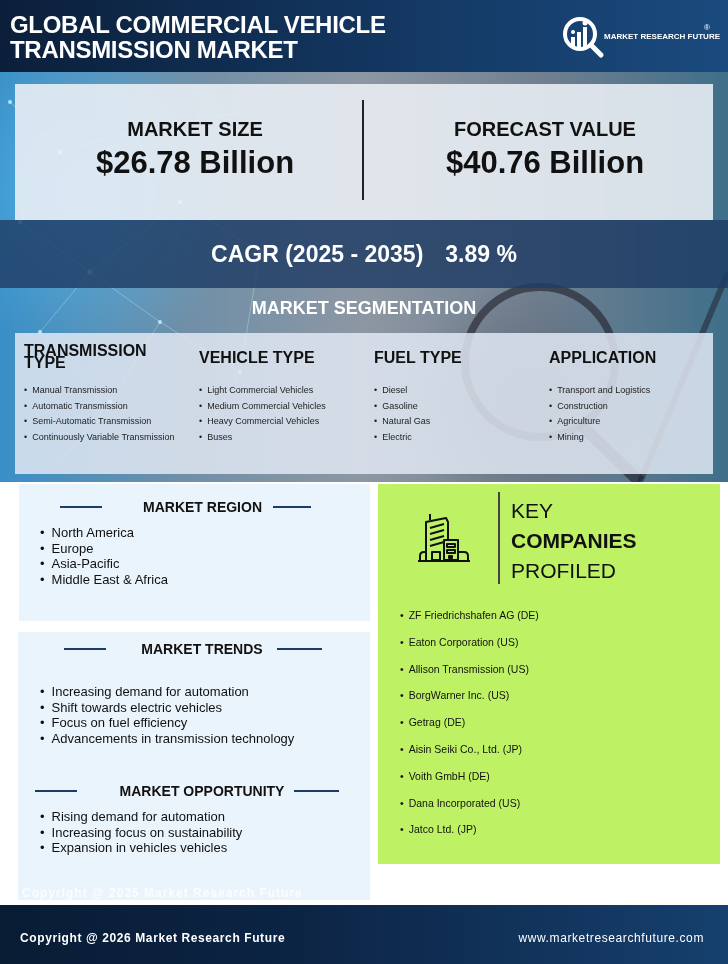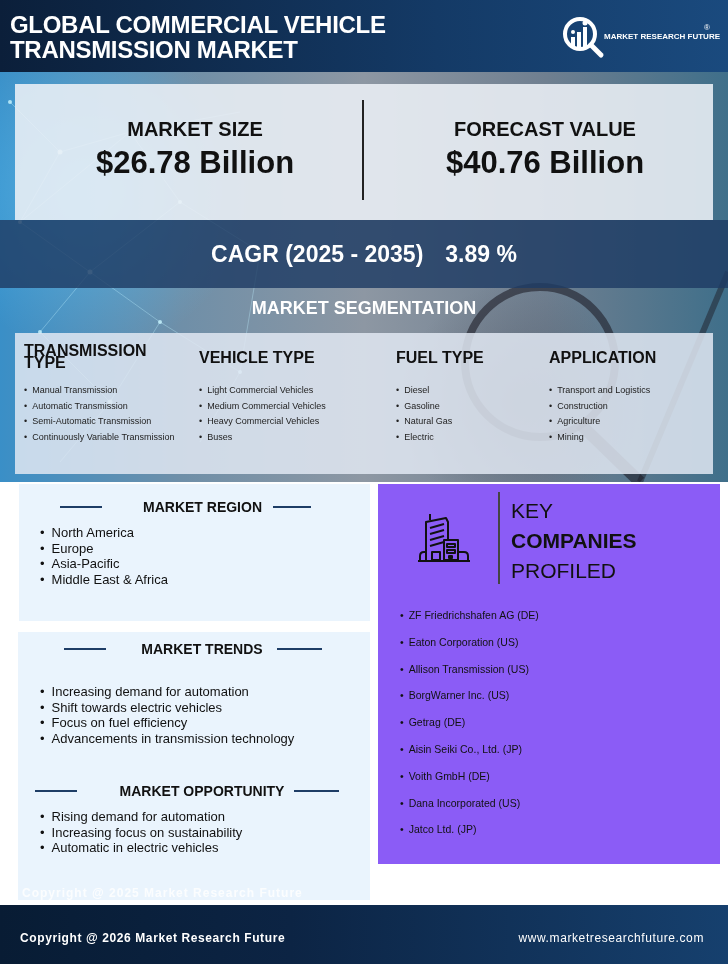--- a/index.html
+++ b/index.html
@@ -69,21 +69,21 @@
     position: absolute; left: 8px; width: 100%; text-align: center;
     font-weight: bold; font-size: 14px; color: #111;
   }
   .box-line { position: absolute; height: 2px; background: #1e3d66; }
   .box ul { position: absolute; list-style: none; }
   .box li { font-size: 13px; color: #111; line-height: 15.5px; }
   .box li::before { content: "•"; margin-right: 7px; }
 
   .companies {
     position: absolute; left: 378px; top: 484px; width: 342px; height: 380px;
-    background: #8b5cf6;
+    background: #bef264;
   }
   .key-divider { position: absolute; left: 120px; top: 8px; width: 2px; height: 92px; background: #444; }
   .key-text { position: absolute; left: 133px; top: 12px; color: #111; font-size: 21px; line-height: 30px; }
   .key-text .b { font-weight: bold; }
   .company-list { position: absolute; left: 22px; top: 118px; list-style: none; }
   .company-list li { font-size: 10.5px; color: #111; line-height: 26.8px; }
   .company-list li::before { content: "•"; margin-right: 5px; }
 
   .watermark {
     position: absolute; top: 886px; color: #ffffff; font-weight: bold;
@@ -177,21 +177,21 @@
     </div>
     <div class="seg-col" style="left:184px;">
       <h3 style="padding-top:7px;">VEHICLE TYPE</h3>
       <ul>
         <li>Light Commercial Vehicles</li>
         <li>Medium Commercial Vehicles</li>
         <li>Heavy Commercial Vehicles</li>
         <li>Buses</li>
       </ul>
     </div>
-    <div class="seg-col" style="left:359px;margin-left:22px;">
+    <div class="seg-col" style="left:359px;">
       <h3 style="padding-top:7px;">FUEL TYPE</h3>
       <ul>
         <li>Diesel</li>
         <li>Gasoline</li>
         <li>Natural Gas</li>
         <li>Electric</li>
       </ul>
     </div>
     <div class="seg-col" style="left:534px;">
       <h3 style="padding-top:7px;">APPLICATION</h3>
@@ -227,21 +227,21 @@
     <li>Focus on fuel efficiency</li>
     <li>Advancements in transmission technology</li>
   </ul>
 
   <div class="box-line" style="left:17px; top:158px; width:42px;"></div>
   <div class="box-title" style="top:151px;">MARKET OPPORTUNITY</div>
   <div class="box-line" style="left:276px; top:158px; width:45px;"></div>
   <ul style="left:22px; top:177px;">
     <li>Rising demand for automation</li>
     <li>Increasing focus on sustainability</li>
-    <li>Automatic in electric vehicles</li>
+    <li>Expansion in vehicles vehicles</li>
   </ul>
 </div>
 
 <div class="companies">
   <svg width="56" height="56" viewBox="0 0 56 56" style="position:absolute;left:38px;top:26px;">
     <g fill="none" stroke="#111" stroke-width="2" stroke-linejoin="round">
       <line x1="14" y1="4" x2="14" y2="10"></line>
       <path d="M10 50 V12 L30 8 L32 12 V30"></path>
       <line x1="14" y1="18" x2="28" y2="14"></line>
       <line x1="14" y1="24" x2="28" y2="20"></line>

